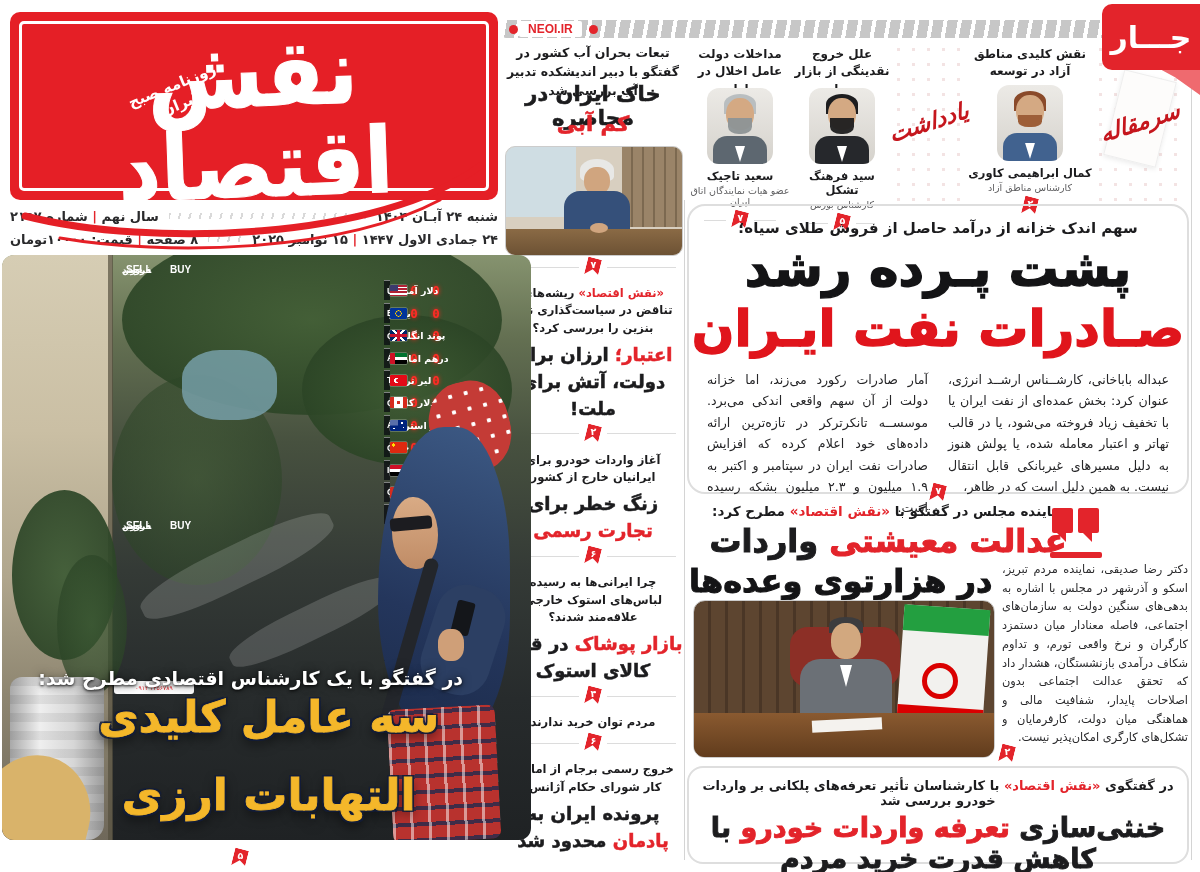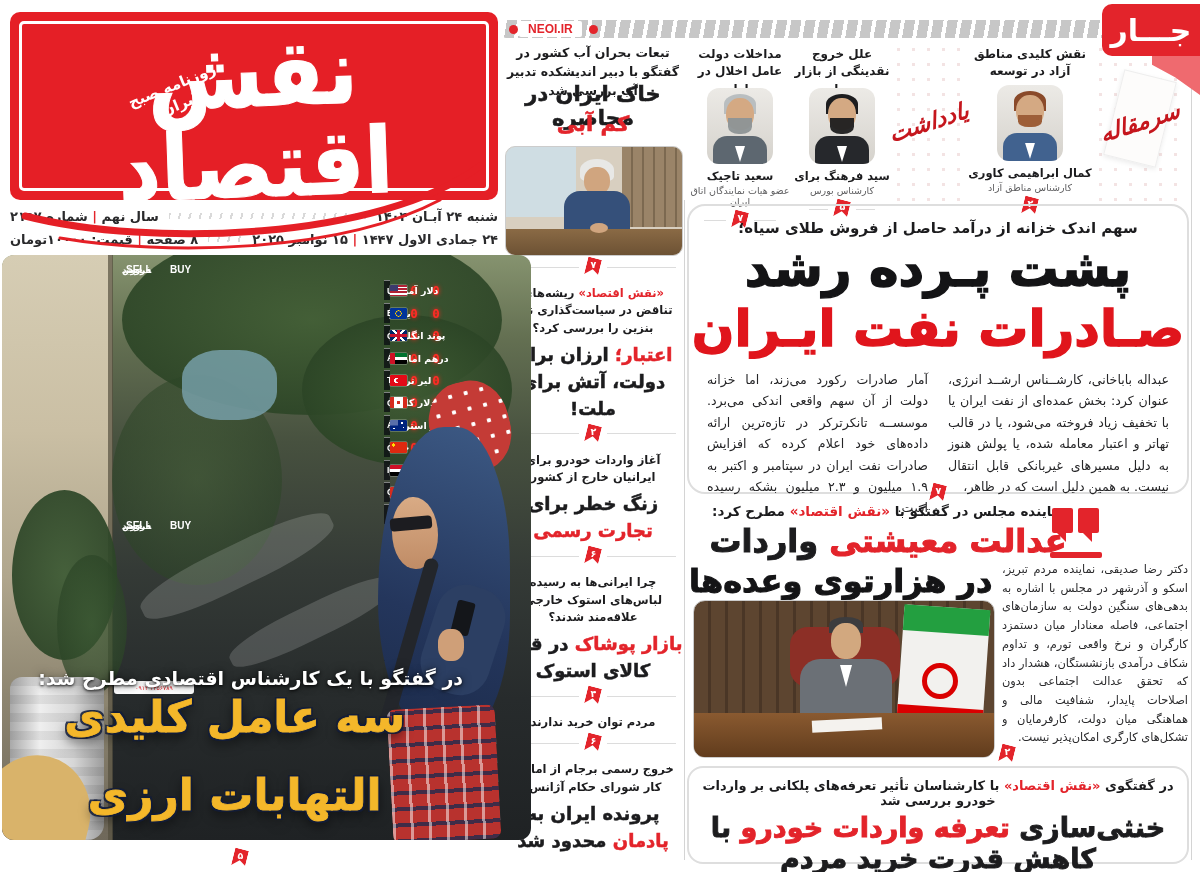--- a/index.html
+++ b/index.html
@@ -2,21 +2,21 @@
 <html lang="fa"><head>
 <meta charset="utf-8">
 <style>
   html,body{margin:0;padding:0;background:#e9e9e9;}
   .page{position:relative;width:1200px;height:872px;background:#fff;overflow:hidden;
         direction:rtl;font-family:"DejaVu Sans",sans-serif;color:#1c1c1e;}
   .abs{position:absolute;}
   .seg-r{color:#e3242b;} .seg-k{color:inherit;}
 
   
-  .corner-badge{left:1102px;top:4px;width:98px;height:52px;background:#e3242b;
+  .corner-badge{left:1102px;top:4px;width:98px;height:66px;background:#e3242b;
     border-radius:10px 0 0 10px;display:flex;align-items:center;justify-content:center;
     color:#fff;font-weight:bold;font-size:30px;z-index:6;}
   .corner-flap{left:1152px;top:53px;width:48px;height:42px;background:#ef6a6f;z-index:5;
     clip-path:polygon(0 0,100% 0,100% 100%,48% 58%,0 28%);}
 
   
   .site-bar{left:503px;top:20px;width:642px;height:18px;background:#c7c7c7;border-radius:3px;
     background-image:repeating-linear-gradient(100deg,#ffffff 0 4px,rgba(255,255,255,0) 4px 14px);}
   .site-chip{position:absolute;left:16px;top:1px;height:16px;background:#fff;border-radius:2px;
     padding:0 9px;display:flex;align-items:center;color:#e3242b;font-weight:bold;
@@ -237,21 +237,21 @@
   .f-se{background:linear-gradient(0deg,rgba(0,0,0,0) 4.4px,#fecc00 4.4px 6.6px,rgba(0,0,0,0) 6.6px),
         linear-gradient(90deg,rgba(0,0,0,0) 5px,#fecc00 5px 7.4px,rgba(0,0,0,0) 7.4px),#006aa7;}
   .wm{left:112px;top:426px;width:80px;height:13px;background:#fff;border-radius:3px;
     display:flex;align-items:center;justify-content:center;font-size:6px;color:#e3242b;overflow:hidden;}
 
   .ph-kicker{left:0;top:412px;width:94%;text-align:center;color:#fff;font-size:19px;font-weight:bold;
     text-shadow:0 1px 3px rgba(0,0,0,.9),0 0 10px rgba(0,0,0,.65);}
   .ph-line{left:0;width:88%;text-align:center;color:#f4b72a;font-size:44px;font-weight:bold;
     -webkit-text-stroke:.8px #f4b72a;
     text-shadow:2px 2px 0 rgba(18,28,58,.85),-2px 2px 0 rgba(18,28,58,.85),
-      2px -2px 0 rgba(18,28,58,.85),-2px -2px 0 rgba(18,28,58,.85),0 5px 12px rgba(0,0,0,.6);}
+      2px -2px 0 rgba(18,28,58,.85),-2px -2px 0 rgba(18,28,58,.85),0 5px 12px rgba(0,0,0,.6);padding-left:34px;}
   .ph-l1{top:436px;} .ph-l2{top:514px;}
   .photo-marker{left:233px;top:844px;}
 </style>
 </head>
 <body>
 
 <div class="page">
 
   <div class="abs corner-badge">
     <span>جـــار</span>
@@ -315,21 +315,21 @@
     </div>
     <div class="person" style="width:98px;">
       <div class="p-kicker">علل خروج نقدینگی از بازار سهام</div>
       <div class="avatar a2">
         <i class="av-hair"></i>
           <i class="av-head"></i>
           <i class="av-beard"></i>
           <i class="av-body"></i>
           <i class="av-shirt"></i>
       </div>
-      <div class="p-name">سید فرهنگ برای</div>
+      <div class="p-name">سید فرهنگ تشکل</div>
       <div class="p-role">کارشناس بورس</div>
       <div class="mline p-marker">
         <span class="pmark">
             <b>۵</b>
           </span>
       </div>
     </div>
     <div class="person" style="width:106px;">
       <div class="p-kicker">مداخلات دولت عامل اخلال در بازار</div>
       <div class="avatar a3">

